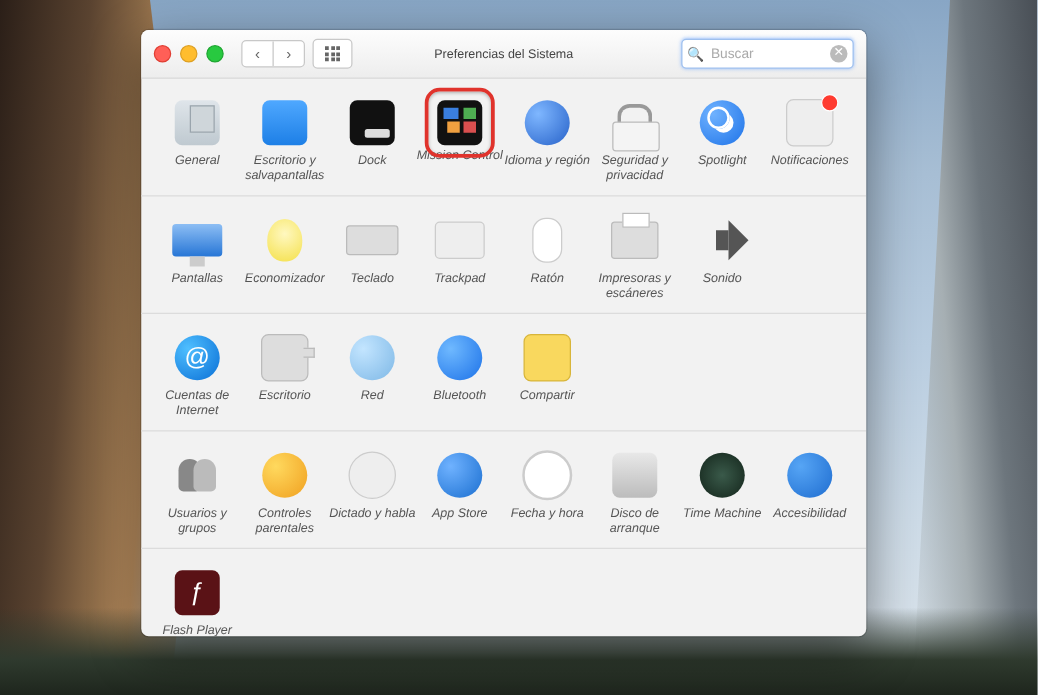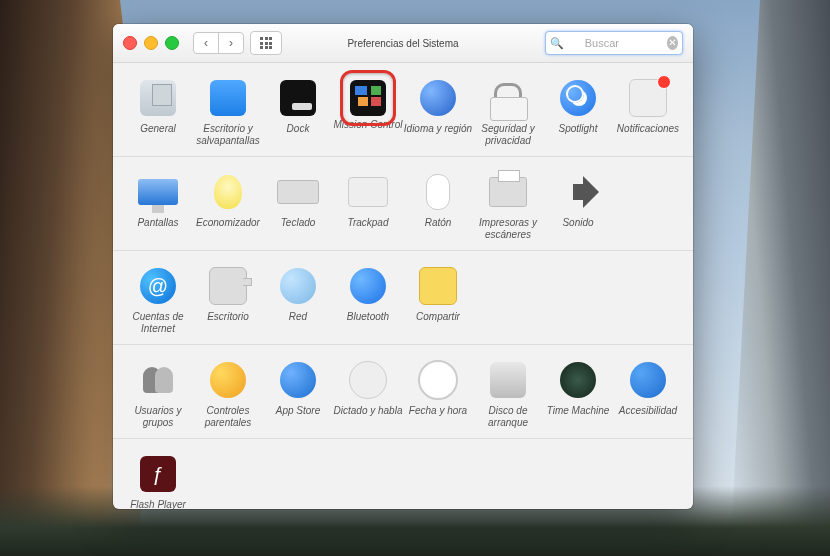--- a/index.html
+++ b/index.html
@@ -18,21 +18,21 @@
   .green{background:#28c940;border:0.5px solid #1fa732;}
   .navseg{margin-left:14px;display:flex;border:1px solid #c8c8c8;border-radius:4px;overflow:hidden;background:#fff;}
   .navbtn{width:24px;height:20px;display:flex;align-items:center;justify-content:center;color:#666;font-size:12px;}
   .navbtn+.navbtn{border-left:1px solid #c8c8c8;}
   .gridbtn{margin-left:6px;width:30px;height:22px;border:1px solid #c8c8c8;border-radius:4px;background:#fff;display:flex;align-items:center;justify-content:center;}
   .grid9{width:12px;height:12px;display:grid;grid-template-columns:repeat(3,3px);grid-template-rows:repeat(3,3px);gap:1.5px;}
   .grid9 span{background:#666;}
   .wtitle{position:absolute;left:0;right:0;text-align:center;font-size:10px;color:#444;pointer-events:none;}
   .searchwrap{margin-left:auto;display:flex;align-items:center;width:128px;height:22px;border:1px solid #9fc0ee;border-radius:4px;background:#fff;padding:0 4px;box-shadow:0 0 3px rgba(100,160,255,.6);}
   .sicon{color:#999;margin-right:3px;font-size:11px;}
-  .sinput{border:none;outline:none;flex:1;font-size:11px;color:#333;width:80px;margin-left:16px;}
+  .sinput{border:none;outline:none;flex:1;font-size:11px;color:#333;width:80px;}
   .sinput::placeholder{color:#aaa;}
   .sclear{width:14px;height:14px;border-radius:50%;background:#bbb;color:#fff;display:flex;align-items:center;justify-content:center;font-size:10px;line-height:1;}
 
   .body{height:calc(100% - 38px);overflow:auto;}
   .section{padding:14px 0 10px 0;}
   .section+.section{border-top:1px solid #dcdcdc;}
   .row{display:flex;flex-wrap:wrap;padding:0 10px;}
   .item{width:70px;display:flex;flex-direction:column;align-items:center;text-align:center;cursor:default;}
   .iconbox{width:42px;height:42px;margin-bottom:4px;display:flex;align-items:center;justify-content:center;position:relative;}
   .label{font-size:10px;color:#555;line-height:1.15;min-height:22px;font-style:italic;}
@@ -273,29 +273,29 @@
             <div class="label">Usuarios y grupos</div>
           </div>
       <div class="item">
             <div class="iconbox">
               <div class="ic ic-parental"></div>
             </div>
             <div class="label">Controles parentales</div>
           </div>
       <div class="item">
             <div class="iconbox">
+              <div class="ic ic-dictation"></div>
+            </div>
+            <div class="label">Dictado y habla</div>
+          </div>
+      <div class="item">
+            <div class="iconbox">
               <div class="ic ic-appstore"></div>
             </div>
             <div class="label">App Store</div>
-          </div>
-      <div class="item">
-            <div class="iconbox">
-              <div class="ic ic-dictation"></div>
-            </div>
-            <div class="label">Dictado y habla</div>
           </div>
       <div class="item">
             <div class="iconbox">
               <div class="ic ic-datetime"></div>
             </div>
             <div class="label">Fecha y hora</div>
           </div>
       <div class="item">
             <div class="iconbox">
               <div class="ic ic-startup"></div>

